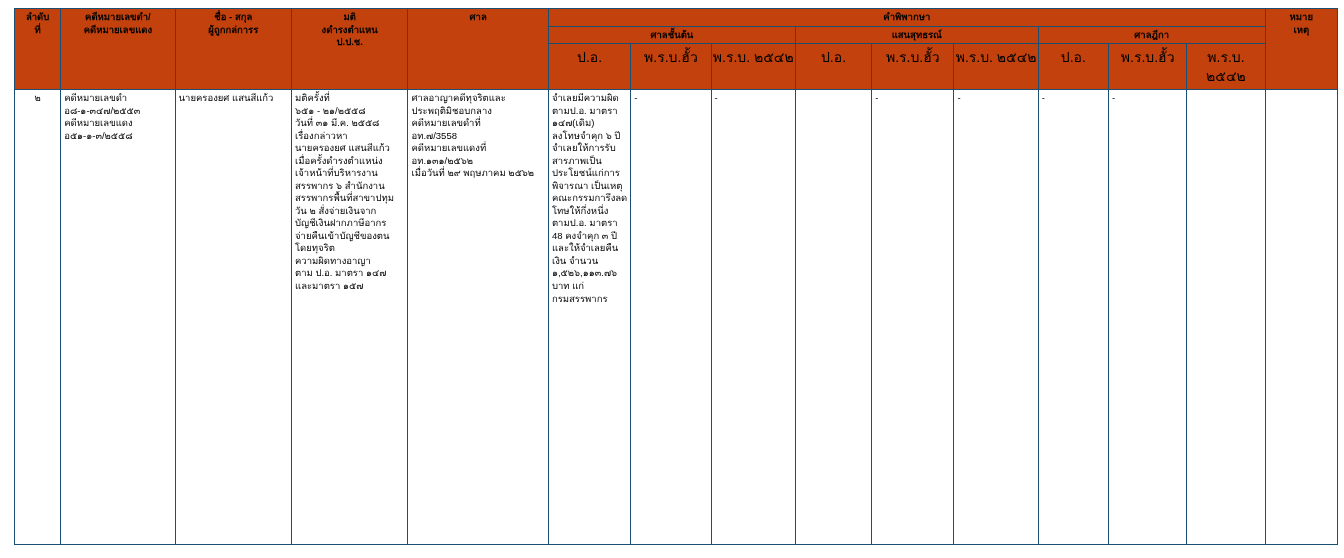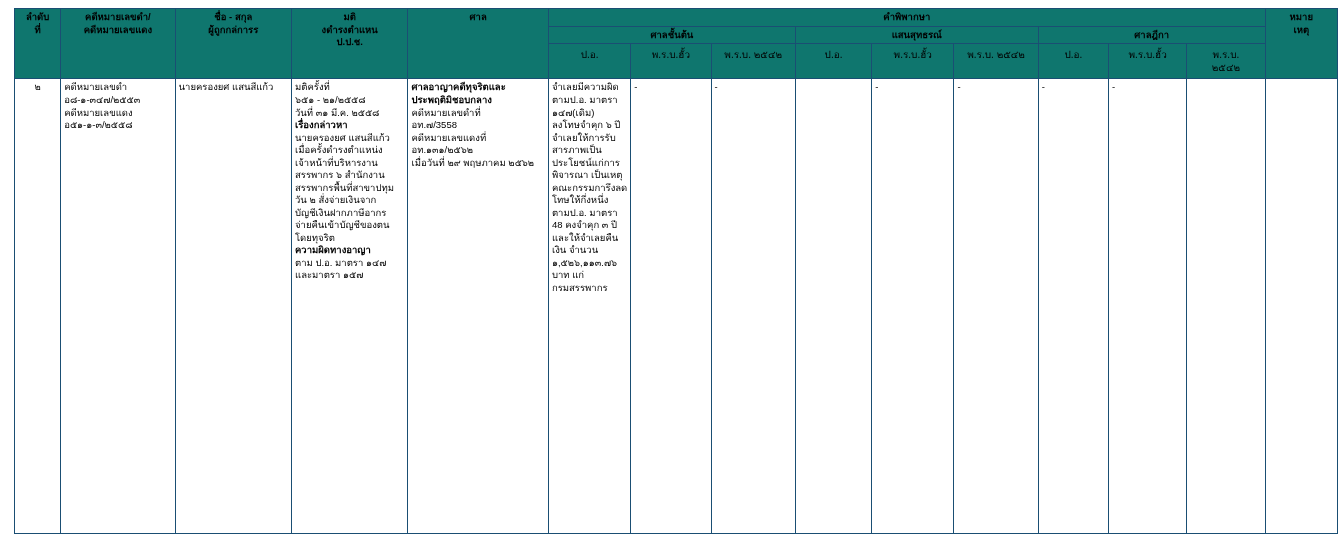--- a/index.html
+++ b/index.html
@@ -29,42 +29,42 @@
   }
   table.doc-table th,
   table.doc-table td {
     border: 1px solid #1a4e73;
     vertical-align: top;
     padding: 2px 3px;
     font-size: 9.5px;
     line-height: 1.32;
   }
   thead th {
-    background: #0f766e;
+    background: #c2410c;
     text-align: center;
     vertical-align: middle;
     font-weight: bold;
     font-size: 10px;
     padding: 3px 2px;
   }
   thead th.sub {
     font-weight: normal;
-    font-size: 10px;
+    font-size: 14px;
     padding: 4px 1px;
     margin-left: 41px;
   }
   tbody td {
     background: #ffffff;
     height: 450px;
   }
   td.cell-seq {
     text-align: center;
   }
   .bold {
-    font-weight: bold;
+    font-weight: normal;
   }
   .line {
     display: block;
   }
   
   col.c-seq { width: 46px; }
   col.c-caseno { width: 114px; }
   col.c-name { width: 116px; }
   col.c-resolution { width: 116px; }
   col.c-court { width: 140px; }

